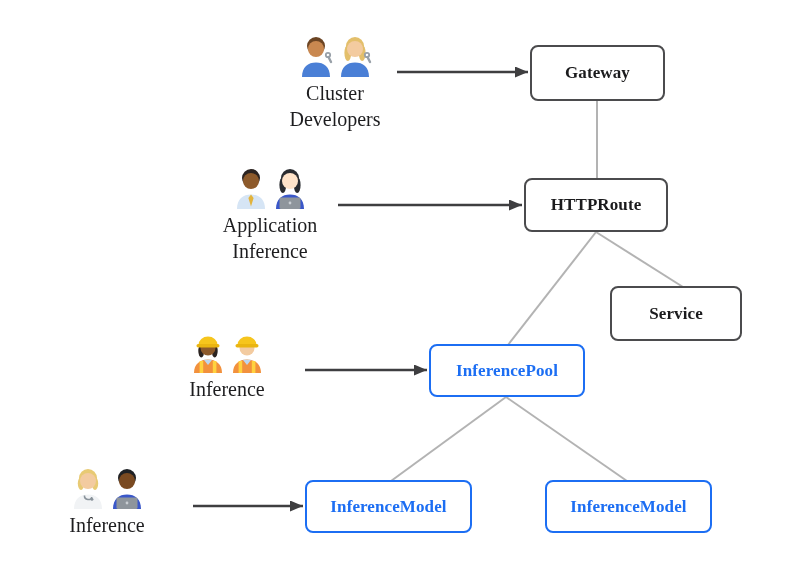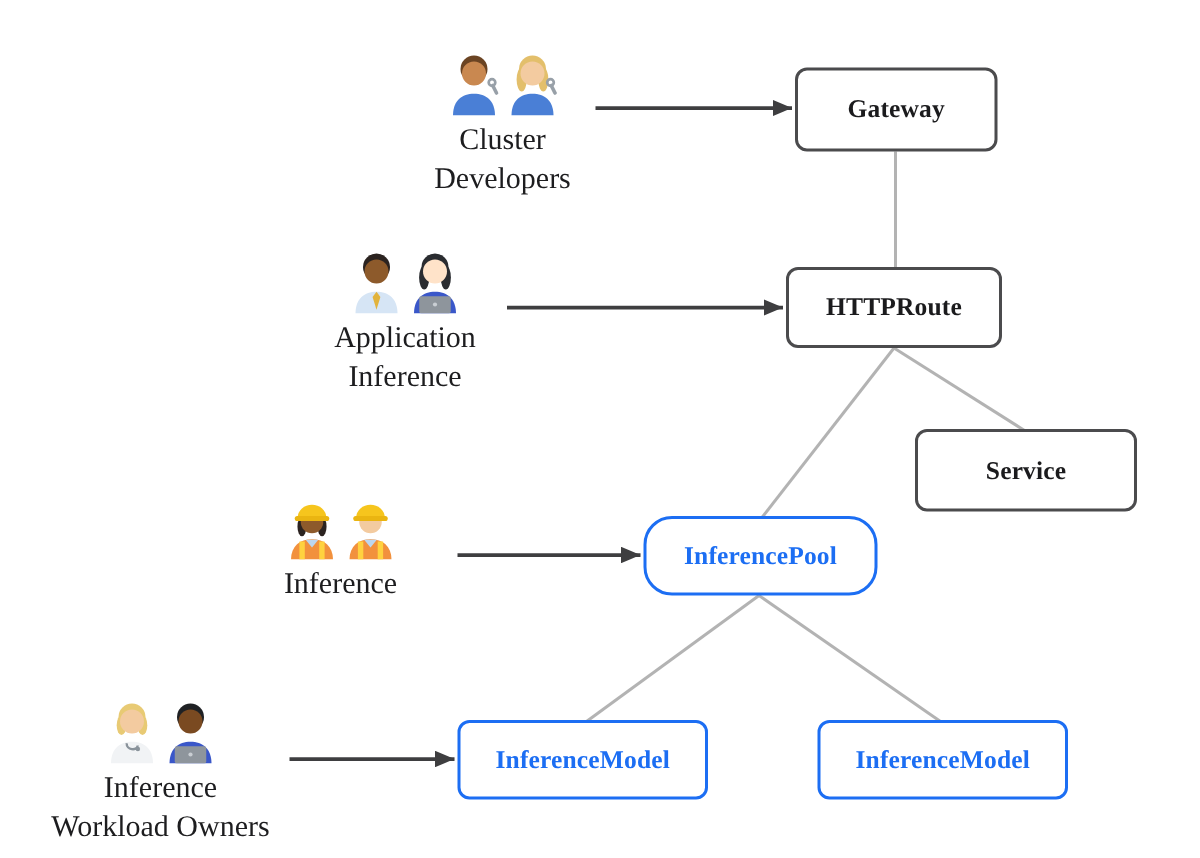--- a/index.html
+++ b/index.html
@@ -29,22 +29,22 @@
     color: #1b1b1d;
     letter-spacing: 0.1px;
     box-sizing: border-box;
   }
   .node.blue {
     border-color: #1c6ef3;
     color: #1c6ef3;
   }
   .node-gateway            { left: 530px; top: 45px;  width: 135px; height: 56px; }
   .node-httproute          { left: 524px; top: 178px; width: 144px; height: 54px; }
-  .node-service            { left: 610px; top: 286px; width: 148px; height: 55px; text-align: center; }
-  .node-inferencepool      { left: 429px; top: 344px; width: 156px; height: 53px; border-radius: 19px; }
+  .node-service            { left: 610px; top: 286px; width: 132px; height: 55px; text-align: center; }
+  .node-inferencepool      { left: 429px; top: 344px; width: 156px; height: 53px; }
   .node-inferencemodel-l   { left: 305px; top: 480px; width: 167px; height: 53px; }
   .node-inferencemodel-r   { left: 545px; top: 480px; width: 167px; height: 53px; }
 
   .persona {
     position: absolute;
     display: flex;
     flex-direction: column;
     align-items: center;
   }
   .persona .icons {
@@ -187,17 +187,16 @@
       <svg width="36" height="42" viewBox="0 0 36 42">
         <circle cx="18" cy="11" r="9" fill="#1f2124"></circle>
         <circle cx="18" cy="14" r="8" fill="#7a4a21"></circle>
         <path d="M4,42 C4,32 10,27.5 18,27.5 C26,27.5 32,32 32,42 Z" fill="#3a57c9"></path>
         <rect x="7.5" y="30.5" width="21" height="11.5" rx="1.5" fill="#8e959c"></rect>
         <circle cx="18" cy="36" r="1.4" fill="#c9ced3"></circle>
       </svg>
     </div>
     <div class="label">
       <span>Inference</span><br>
-      <span>Workload Owners</span>
     </div>
   </div>
 
 </div>
 
 </body></html>

